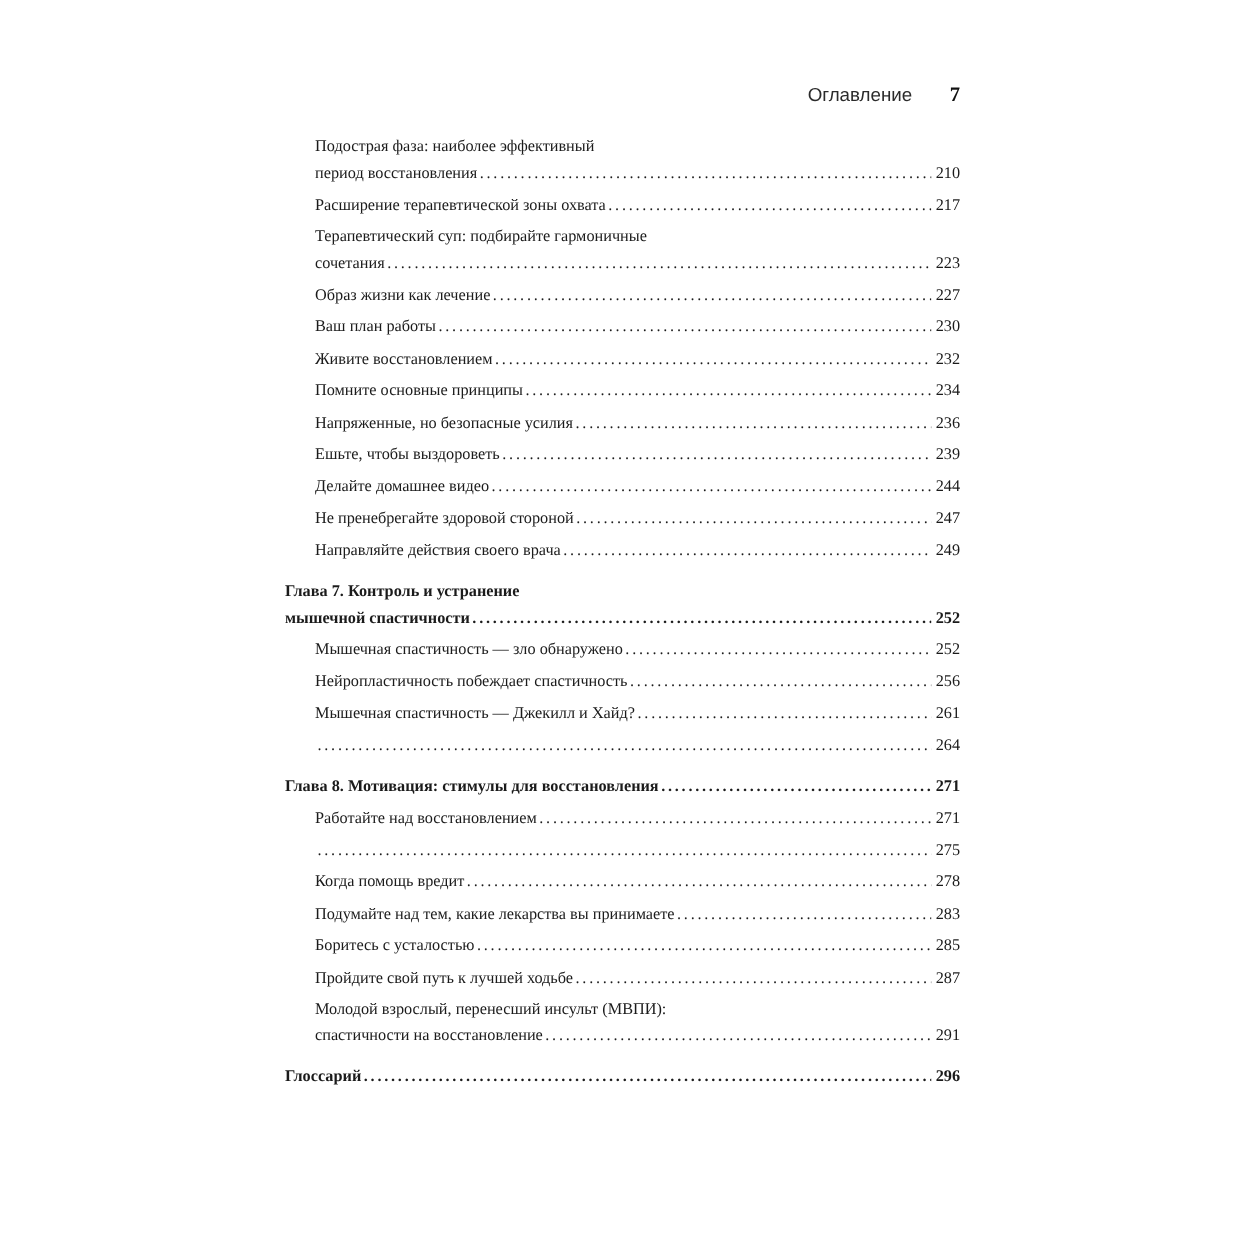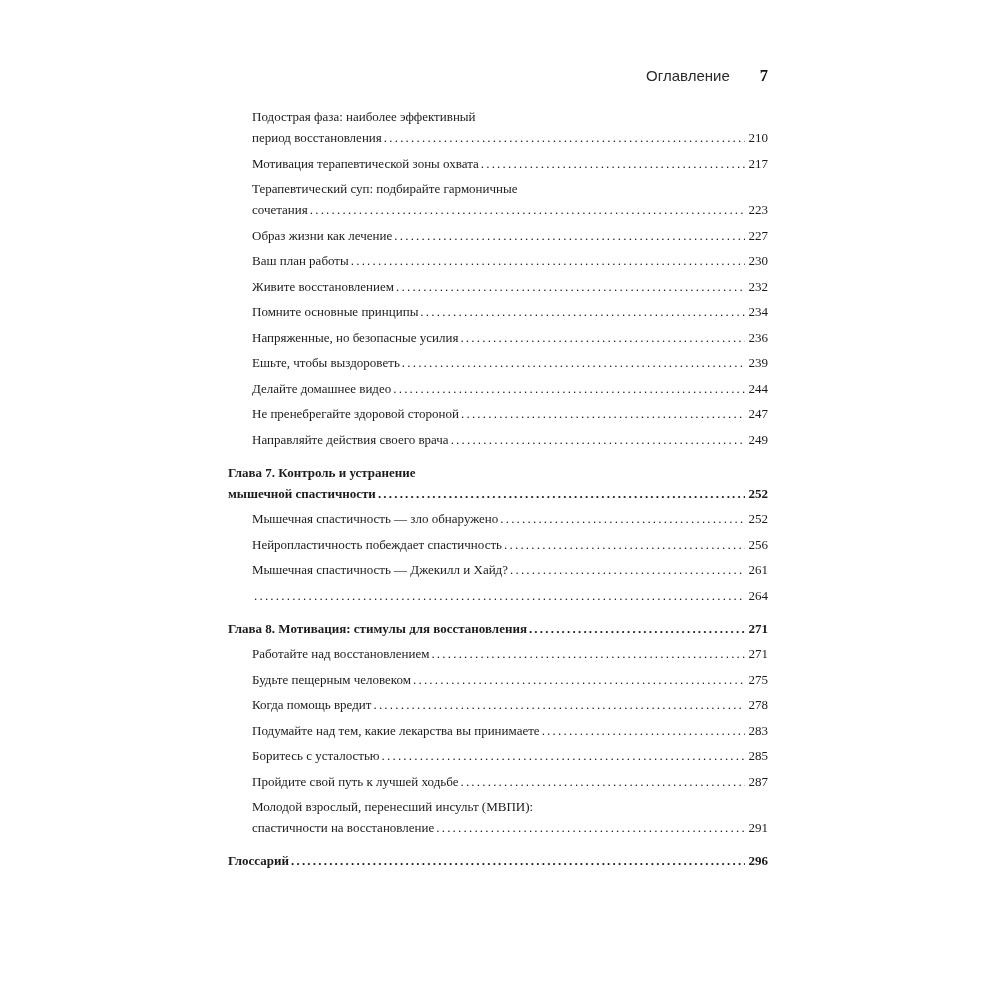--- a/index.html
+++ b/index.html
@@ -77,21 +77,21 @@
       <div class="toc-entry indent">
         <div class="line">Подострая фаза: наиболее эффективный</div>
         <div class="line main">
           <span class="t">период восстановления</span>
           <span class="dots"></span>
           <span class="pg">210</span>
         </div>
       </div>
       <div class="toc-entry indent">
         <div class="line main">
-          <span class="t">Мотивация терапевтической зоны охвата</span>
+          <span class="t">Расширение терапевтической зоны охвата</span>
           <span class="dots"></span>
           <span class="pg">217</span>
         </div>
       </div>
       <div class="toc-entry indent">
         <div class="line">Терапевтический суп: подбирайте гармоничные</div>
         <div class="line main">
           <span class="t">сочетания</span>
           <span class="dots"></span>
           <span class="pg">223</span>
@@ -204,21 +204,20 @@
       </div>
       <div class="toc-entry indent">
         <div class="line main">
           <span class="t">Работайте над восстановлением</span>
           <span class="dots"></span>
           <span class="pg">271</span>
         </div>
       </div>
       <div class="toc-entry indent">
         <div class="line main">
-          <span class="t">Будьте пещерным человеком</span>
           <span class="dots"></span>
           <span class="pg">275</span>
         </div>
       </div>
       <div class="toc-entry indent">
         <div class="line main">
           <span class="t">Когда помощь вредит</span>
           <span class="dots"></span>
           <span class="pg">278</span>
         </div>

